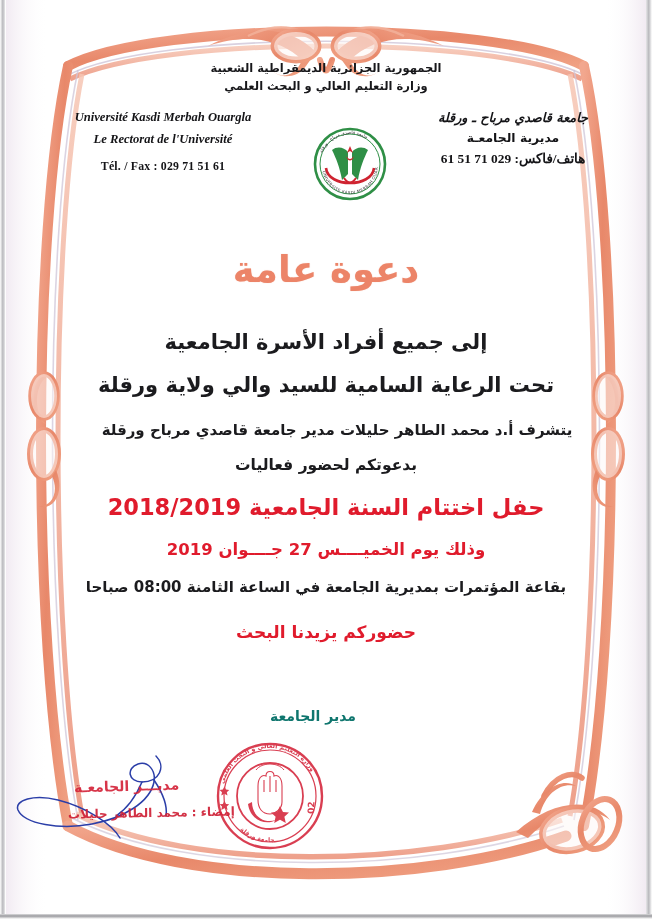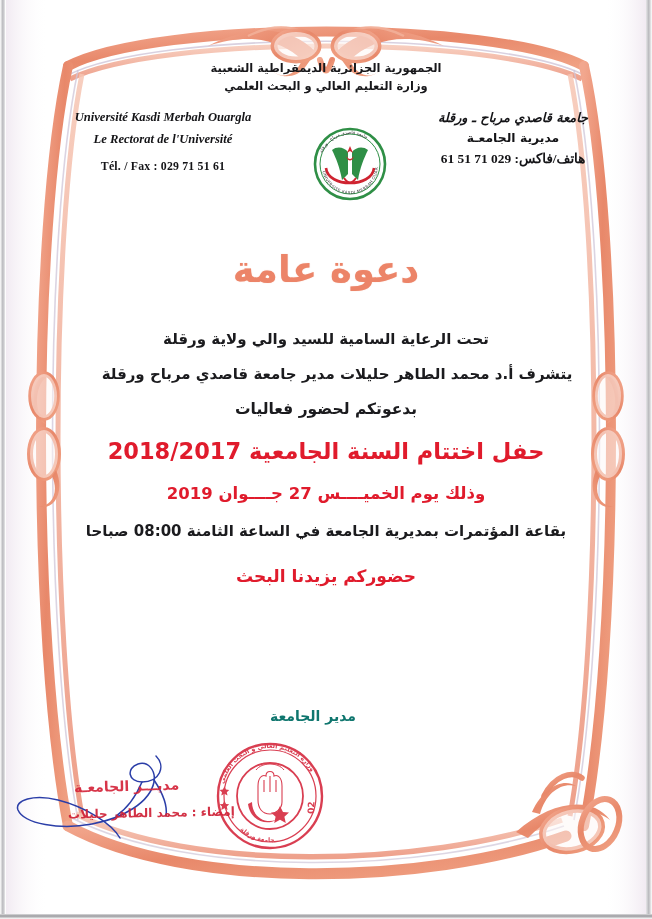--- a/index.html
+++ b/index.html
@@ -71,21 +71,21 @@
     text-shadow:0 0 1px rgba(236,132,104,.45);
   }
 
   .body-block{position:absolute;left:0;top:330px;width:640px;direction:rtl;text-align:center;}
   .line{
     font-family:"DejaVu Sans", sans-serif;
     color:#1b1b1e;
     font-weight:700;
   }
   .l-1{font-size:21px;margin-bottom:19px;}
-  .l-2{font-size:15px;margin-bottom:17px;}
+  .l-2{font-size:21px;margin-bottom:24px;}
   .l-3{font-size:15px;margin-bottom:17px;padding-left:22px;}
   .l-4{font-size:15.5px;margin-bottom:20px;}
   .l-red-big{font-size:22.5px;color:#e01b2c;margin-bottom:20px;letter-spacing:0px;}
   .l-red-date{font-size:16.5px;color:#e01b2c;margin-bottom:19px;}
   .l-venue{font-size:15px;margin-bottom:26px;}
   .l-red-close{font-size:17px;color:#e01b2c;}
 
   
   .sign-title{
     position:absolute;right:290px;top:708px;
@@ -250,24 +250,25 @@
       </text>
       <text font-family="DejaVu Sans, sans-serif" font-size="4.1" fill="#3a3a3c" letter-spacing="0.4">
         <textPath href="#lgBot" startOffset="6%">UNIVERSITE KASDI MERBAH OUARGLA</textPath>
       </text>
     </svg>
   </div>
 
   <div class="doc-title">دعوة عامة</div>
 
   <div class="body-block">
+    <div class="line l-1">إلى جميع أفراد الأسرة الجامعية</div>
     <div class="line l-2">تحت الرعاية السامية للسيد والي ولاية ورقلة</div>
     <div class="line l-3">يتشرف أ.د محمد الطاهر حليلات مدير جامعة قاصدي مرباح ورقلة</div>
     <div class="line l-4">بدعوتكم لحضور  فعاليات</div>
-    <div class="line l-red-big">حفل اختتام السنة الجامعية 2018/2017</div>
+    <div class="line l-red-big">حفل اختتام السنة الجامعية 2018/2019</div>
     <div class="line l-red-date">وذلك يوم الخميــــس 27 جــــوان 2019</div>
     <div class="line l-venue">بقاعة المؤتمرات بمديرية الجامعة في الساعة الثامنة 08:00 صباحا</div>
     <div class="line l-red-close">حضوركم يزيدنا البحث</div>
   </div>
 
   <div class="sign-title">مدير الجامعة</div>
 
   <div class="pen-signature">
     <svg width="260" height="90" viewBox="0 0 260 90" xmlns="http://www.w3.org/2000/svg">
       <g fill="none" stroke="#2b3ea8" stroke-width="1.5" stroke-linecap="round">

